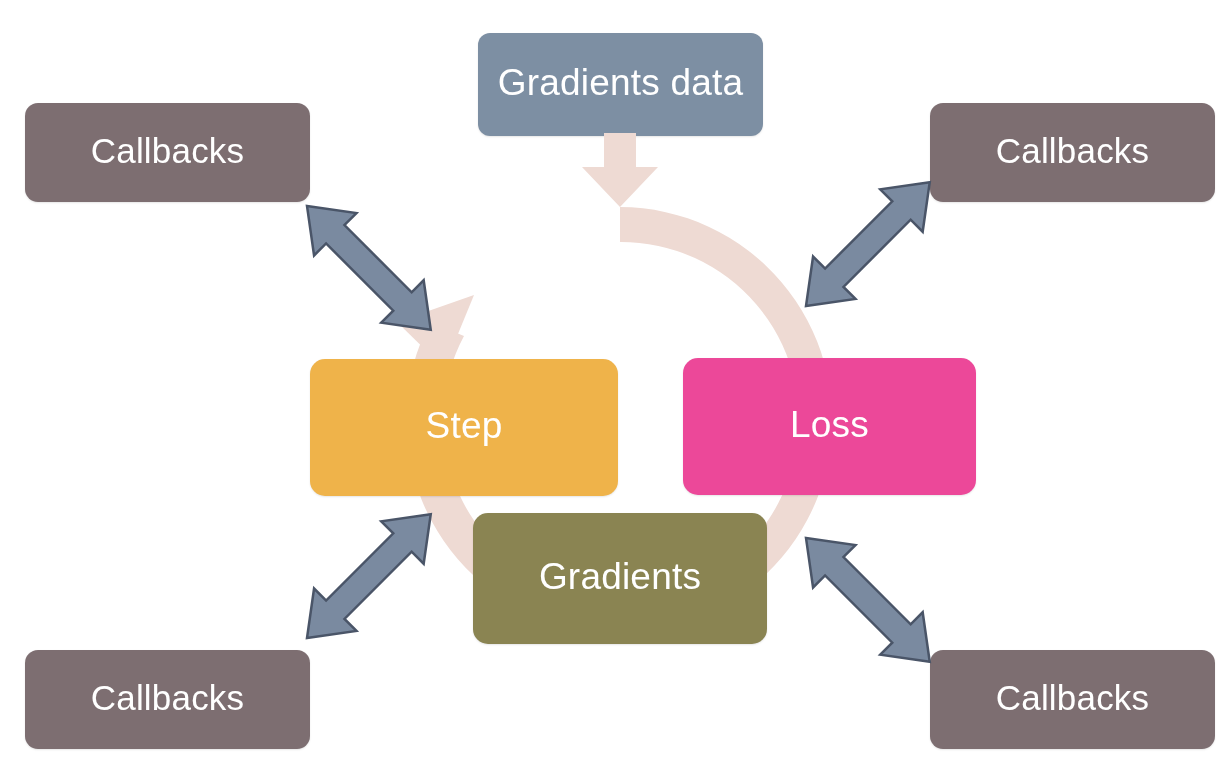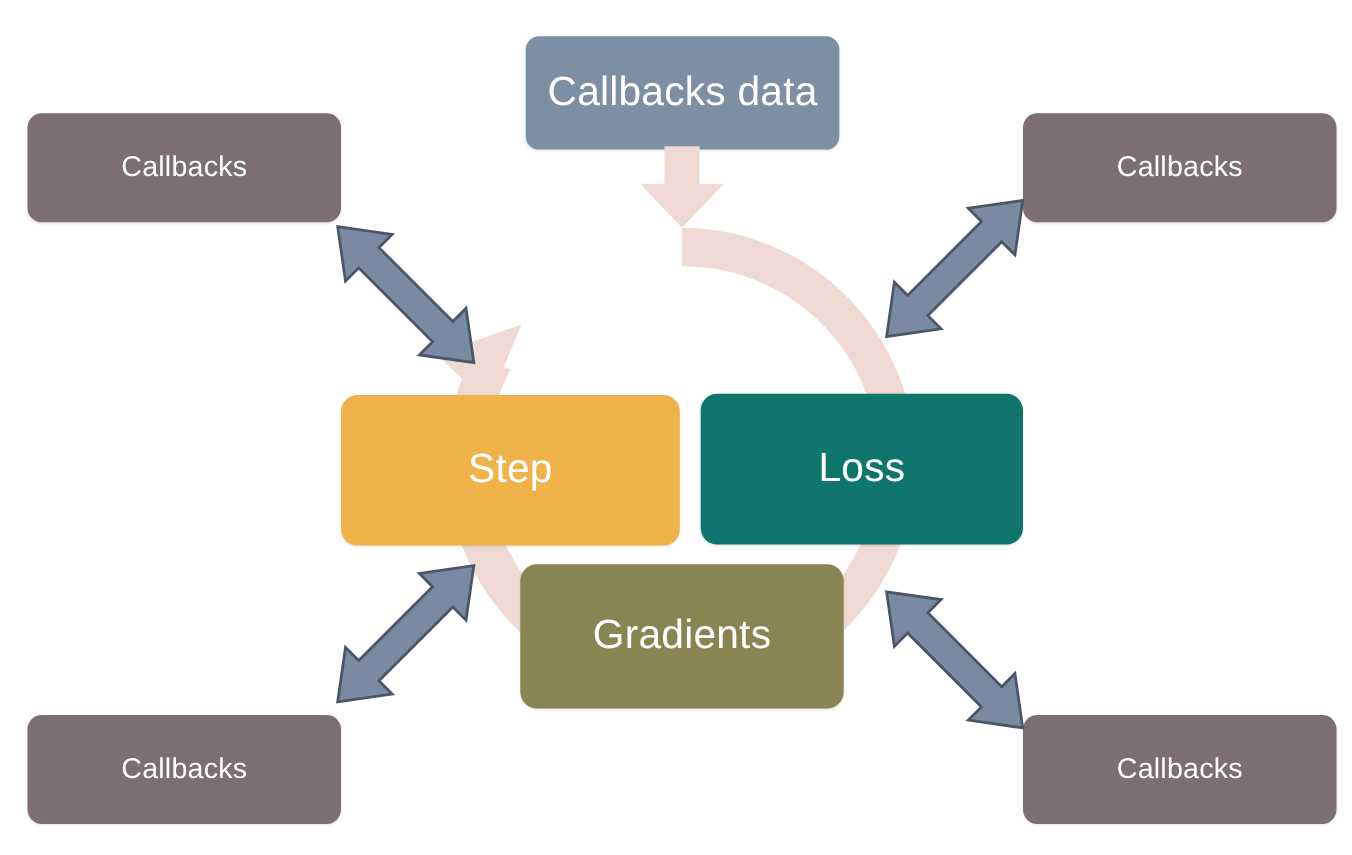--- a/index.html
+++ b/index.html
@@ -71,21 +71,21 @@
     left: 473px; top: 513px; width: 294px; height: 131px;
     background: #8A8452;
     font-size: 37px;
     border-radius: 15px;
     z-index: 6;
   }
 
   .callback-node {
     width: 285px; height: 99px;
     background: #7D6E71;
-    font-size: 26px;
+    font-size: 35px;
     border-radius: 13px;
   }
   #node-callback-tl { left: 25px;  top: 103px; }
   #node-callback-tr { left: 930px; top: 103px; }
   #node-callback-bl { left: 25px;  top: 650px; }
   #node-callback-br { left: 930px; top: 650px; }
 
   
   #arrow-layer-back {
     position: absolute;
@@ -120,29 +120,29 @@
           A 213,213 0 1 1 430,322
           L 464,336
           A 178,178 0 1 0 620,242
           Z" fill="#EEDAD3"></path>
 
       <polygon points="474,295 397,322 444,368" fill="#EEDAD3"></polygon>
     </g>
   </svg>
 
   <div class="node" id="node-training-data" style="background: rgb(125, 143, 163);">
-    <span class="label">Callbacks data</span>
+    <span class="label">Gradients data</span>
   </div>
 
 
   <div class="node" id="node-step" style="background: rgb(239, 179, 74);">
     <span class="label">Step</span>
   </div>
 
-  <div class="node" id="node-loss" style="background: #0f766e;">
+  <div class="node" id="node-loss" style="background: #ec4899; margin-left: 46px;">
     <span class="label">Loss</span>
   </div>
 
   <div class="node" id="node-gradients" style="background: rgb(138, 132, 82);">
     <span class="label">Gradients</span>
   </div>
 
   <div class="node callback-node" id="node-callback-tl" style="background: rgb(125, 110, 113);">
     <span class="label">Callbacks</span>
   </div>

